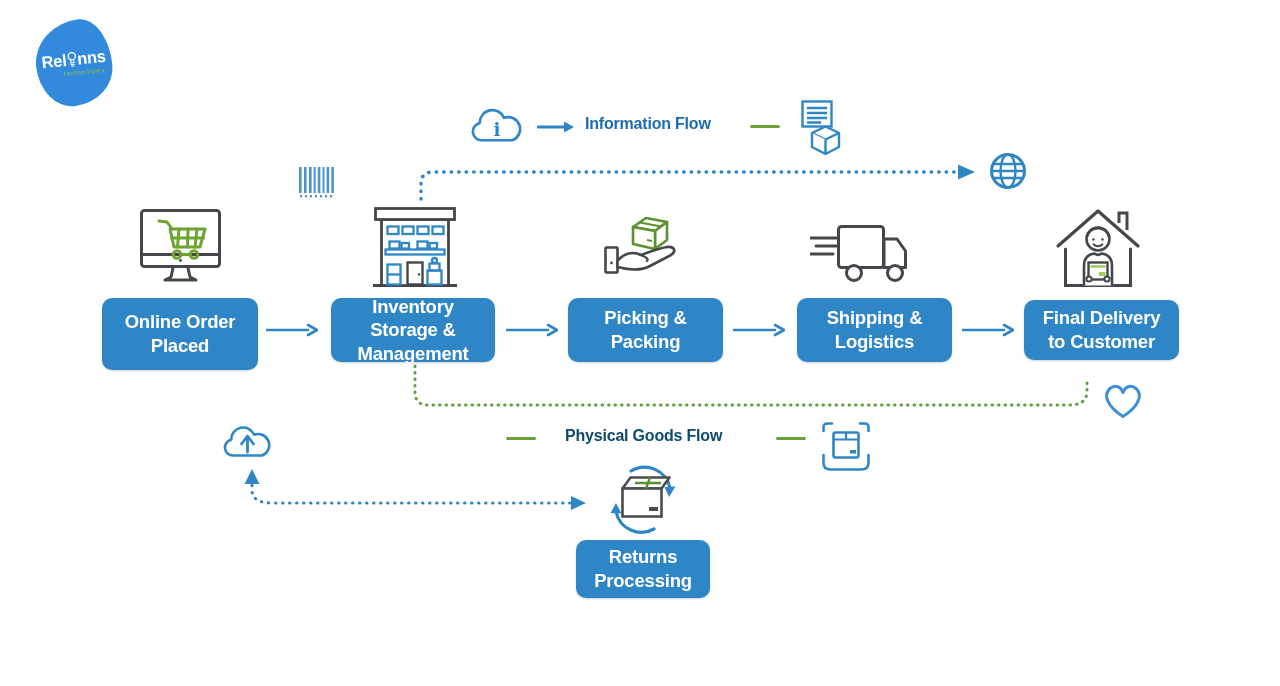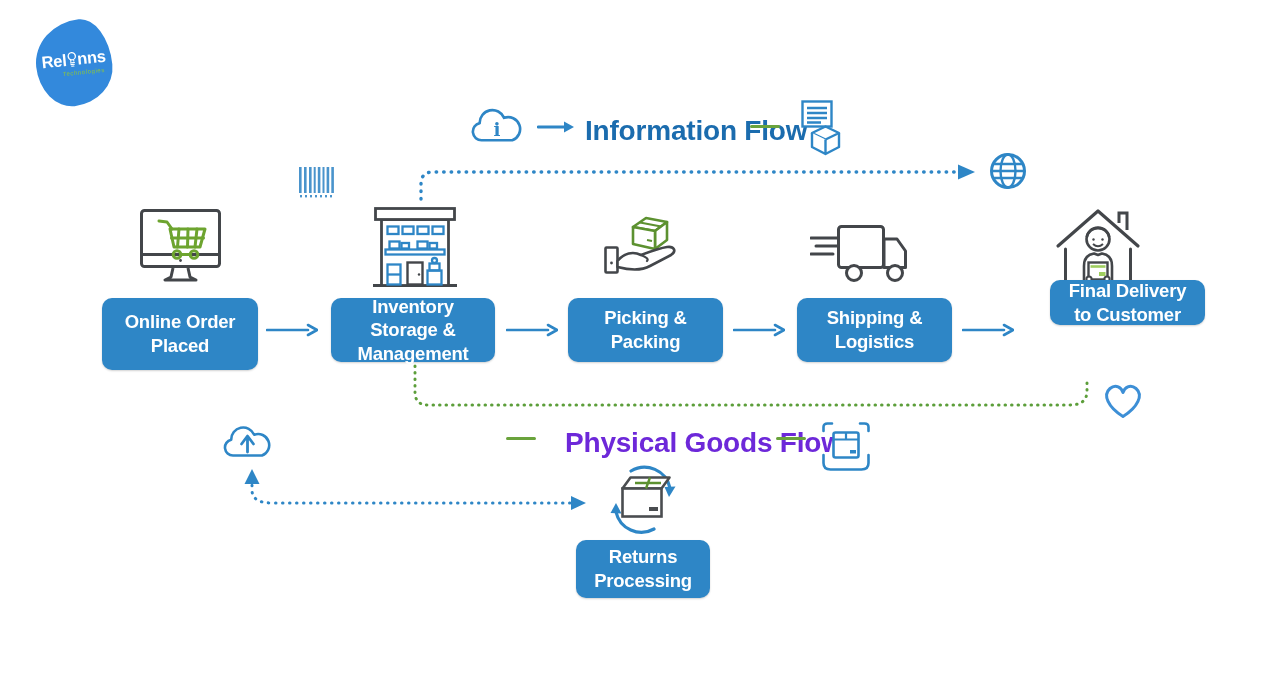--- a/index.html
+++ b/index.html
@@ -8,23 +8,23 @@
     font-family:"Liberation Sans",sans-serif;
   }
   .abs{position:absolute;}
   
   .node{
     position:absolute;background:#2e86c6;color:#fff;border-radius:10px;
     display:flex;align-items:center;justify-content:center;text-align:center;
     font-weight:bold;font-size:18.5px;line-height:1.28;letter-spacing:-0.2px;
     padding:4px 8px;box-sizing:border-box;box-shadow:0 1px 2px rgba(0,0,0,.18);
   }
-  .legend-label{position:absolute;font-weight:bold;font-size:28px;letter-spacing:-0.2px;white-space:nowrap;}
+  .legend-label{position:absolute;font-weight:bold;font-size:16px;letter-spacing:-0.2px;white-space:nowrap;}
   .legend-label.blue{color:#1b6cae;}
-  .legend-label.green{color:#6d28d9;}
+  .legend-label.green{color:#0c4a6e;}
   .dash{position:absolute;height:0;border-top:3.5px solid #6aa33c;border-radius:2px;}
   .icon{position:absolute;}
   .icon svg{display:block;width:100%;height:100%;}
   
   #logo-blob{
     position:absolute;left:36px;top:20px;width:76px;height:86px;background:#3389dc;
     border-radius:62% 38% 55% 45% / 50% 56% 44% 50%;transform:rotate(-6deg);
     display:flex;flex-direction:column;align-items:center;justify-content:center;
   }
   #logo-row{display:flex;align-items:center;color:#fff;font-weight:bold;font-size:16.5px;letter-spacing:-0.3px;}
@@ -203,21 +203,21 @@
       <rect x="46" y="70" width="6.5" height="4" fill="#9fce5f"></rect>
       <circle cx="36" cy="77" r="2.6" fill="#fff" stroke="#43464a" stroke-width="2"></circle>
       <circle cx="54" cy="77" r="2.6" fill="#fff" stroke="#43464a" stroke-width="2"></circle>
     </svg>
   </div>
 
   <div class="node" style="left:102px;top:298px;width:156px;height:72px;">Online Order Placed</div>
   <div class="node" style="left:568px;top:298px;width:155px;height:64px;">Picking &amp; Packing</div>
   <div class="node" style="left:331px;top:298px;width:164px;height:64px;">Inventory Storage &amp; Management</div>
   <div class="node" style="left:797px;top:298px;width:155px;height:64px;">Shipping &amp; Logistics</div>
-  <div class="node" style="left:1024px;top:280px;width:155px;height:45px;margin-left:26px;">Final Delivery to Customer</div>
+  <div class="node" style="left:1024px;top:300px;width:155px;height:60px;">Final Delivery to Customer</div>
 
   <div class="icon" style="left:266px;top:322px;width:52px;height:16px;">
     <svg viewBox="0 0 52 16">
         <path d="M1 8 H42 M42 3 L51 8 L42 13" fill="none" stroke="#2e86c6" stroke-width="2.6" stroke-linecap="round" stroke-linejoin="round"></path>
       </svg>
   </div>
   <div class="icon" style="left:506px;top:322px;width:52px;height:16px;">
     <svg viewBox="0 0 52 16">
         <path d="M1 8 H42 M42 3 L51 8 L42 13" fill="none" stroke="#2e86c6" stroke-width="2.6" stroke-linecap="round" stroke-linejoin="round"></path>
       </svg>

